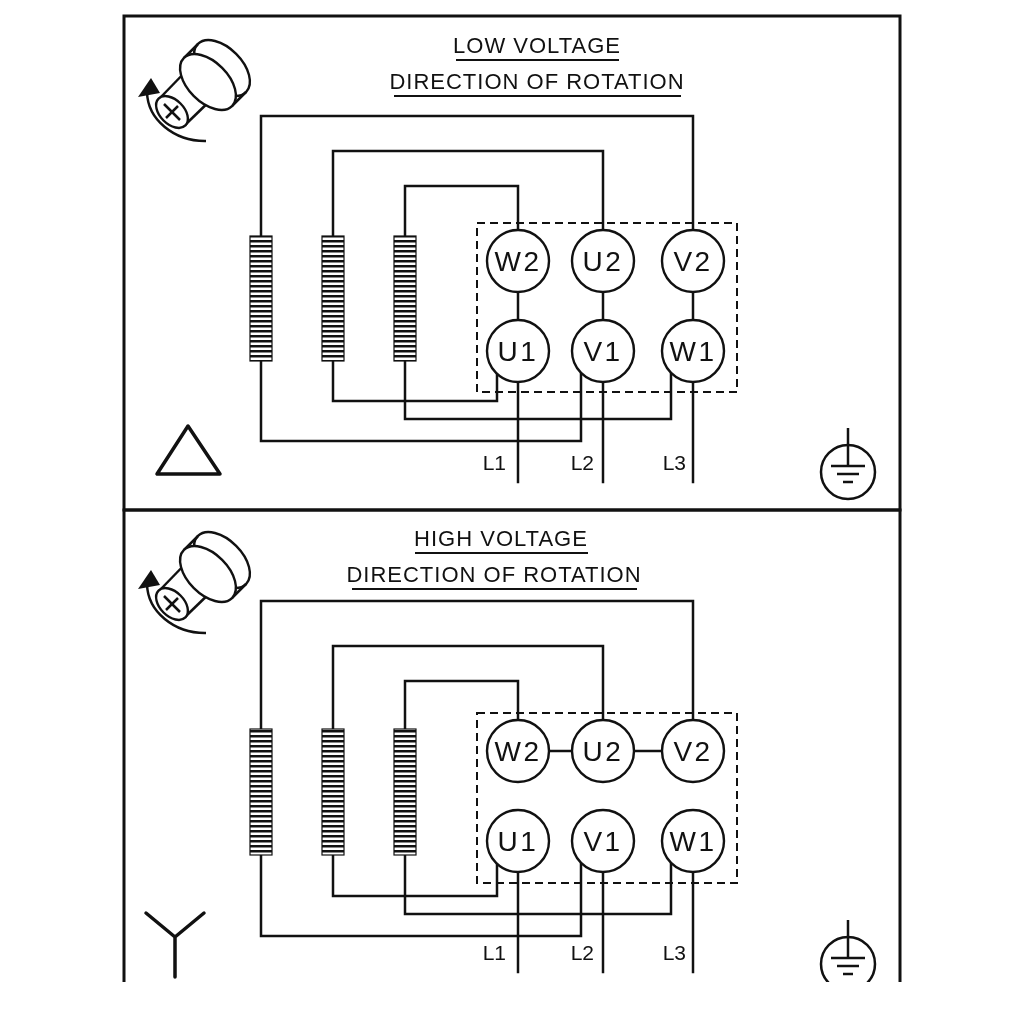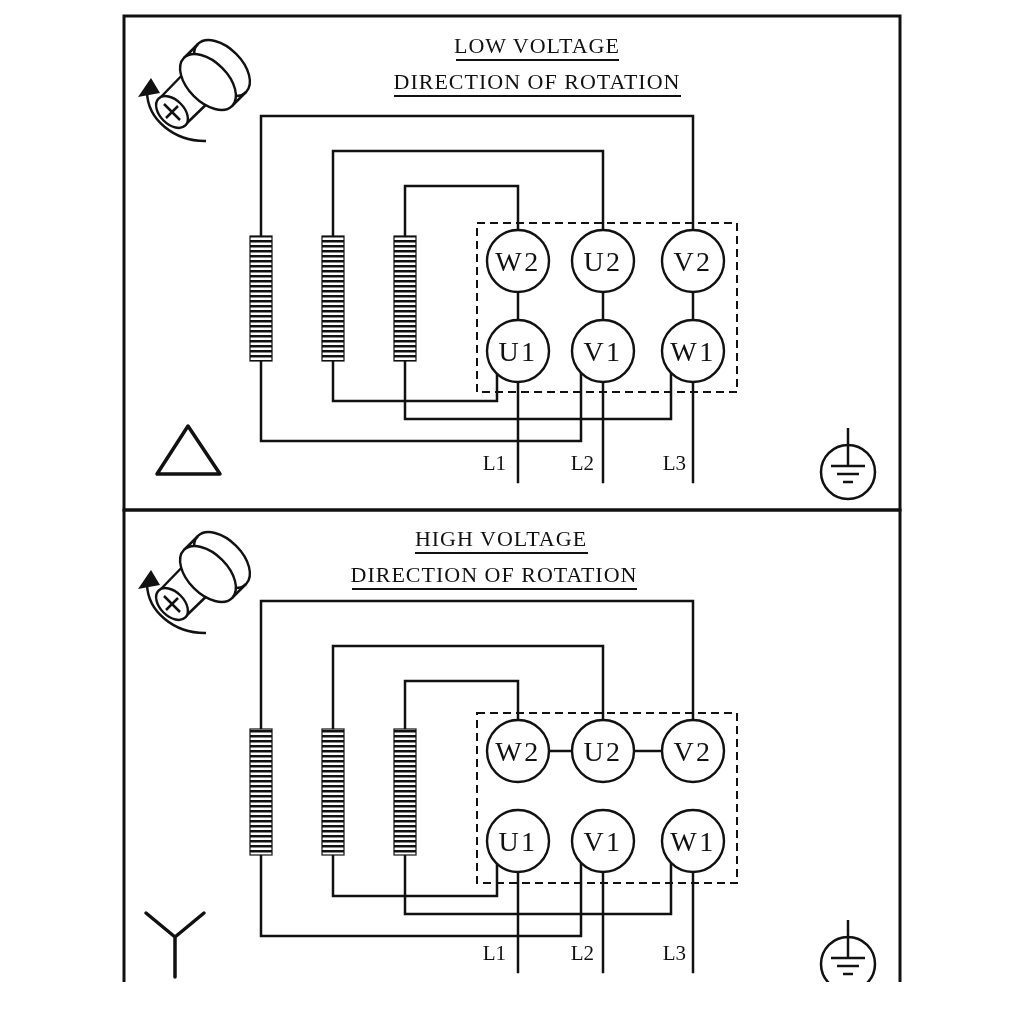--- a/index.html
+++ b/index.html
@@ -1,16 +1,16 @@
 <!DOCTYPE html>
 <html><head>
 <meta charset="utf-8">
 <style>
   html,body{margin:0;padding:0;background:#fff;}
-  .canvas{position:relative;width:1024px;height:982px;background:#fff;font-family:Liberation Serif, serif;}
+  .canvas{position:relative;width:1024px;height:982px;background:#fff;font-family:Liberation Sans, sans-serif;}
   .canvas svg{position:absolute;left:0;top:0;}
   .b{stroke:#111;stroke-width:3;fill:none;}
   .w{stroke:#111;stroke-width:2.5;fill:none;stroke-linecap:square;}
   .g25{stroke:#111;stroke-width:2.5;fill:none;}
   .circ{stroke:#111;stroke-width:2.4;fill:#fff;}
   .dash{stroke:#111;stroke-width:2;fill:none;stroke-dasharray:8 5;}
   .sym{stroke:#111;stroke-width:3.5;fill:none;stroke-linecap:round;stroke-linejoin:round;}
   .u{stroke:#111;stroke-width:1.8;}
   .coil{fill:url(#coilpat);stroke:#111;stroke-width:1.2;}
   .t-title{font-size:22px;letter-spacing:1px;fill:#111;text-anchor:middle;}

